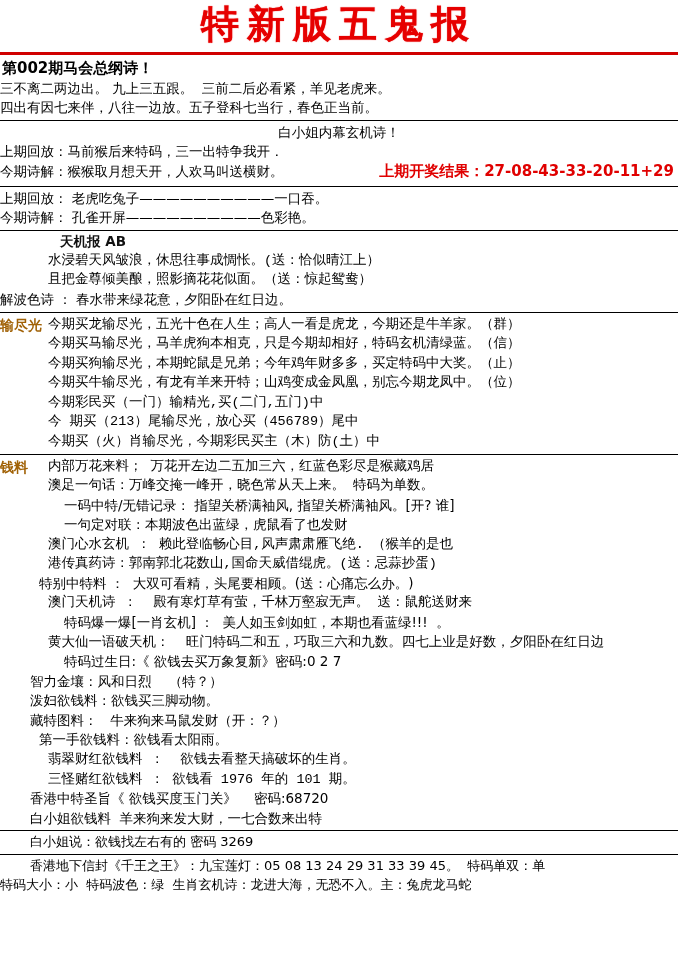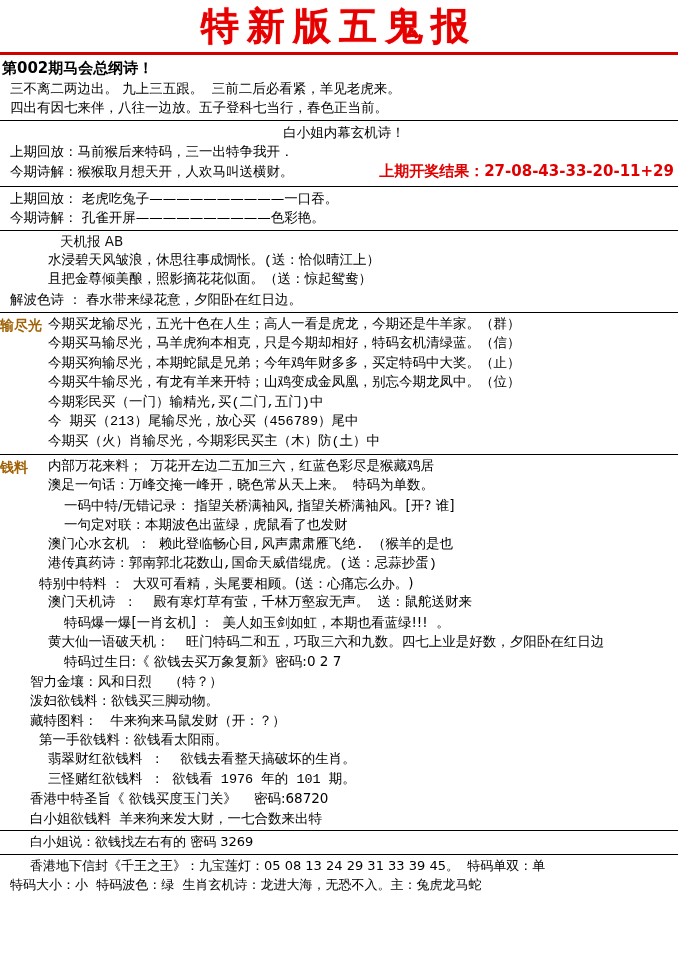--- a/index.html
+++ b/index.html
@@ -10,21 +10,21 @@
     color:#111;
   }
   .page{
     position:relative;
     width:678px;
     min-height:955px;
     overflow:hidden;
   }
   .title{
     text-align:center;
-    font-family:Liberation Serif, serif;
+    font-family:Liberation Mono, monospace;
     font-weight:bold;
     color:#e60000;
     font-size:38px;
     letter-spacing:8px;
     padding:6px 0 2px 0;
     line-height:1.1;
     text-shadow:0 0 1px #e60000;
   }
   .rule{
     height:3px;
@@ -35,21 +35,21 @@
     font-size:15px;
     font-weight:bold;
     color:#000;
     padding:1px 12px 1px 2px;
     line-height:1.25;
   }
   .row{
     font-size:13.5px;
     line-height:1.45;
     color:#000;
-    padding-left:10px;
+    padding-left:0;
     white-space:pre-wrap;
   }
   .indent1{padding-left:30px;}
   .indent2{padding-left:48px;font-family:Liberation Mono, monospace;}
   .indent3{padding-left:64px;}
   .indent4{padding-left:39px;}
   .center{ text-align:center; }
   .section-label{
     color:#a16207;
     font-weight:bold;
@@ -70,21 +70,21 @@
     position:absolute;
     right:4px;
     top:0;
     font-size:15px;
     font-weight:bold;
     color:#e00000;
     white-space:nowrap;
   }
   .tianji{
     font-size:13.5px;
-    font-weight:normal;
+    font-weight:bold;
     padding-left:60px;
   }
   .bottomline{font-size:13px;line-height:1.45;}
 </style>
 </head>
 <body>
 
 <div class="page">
 
   <div class="title">特新版五鬼报</div>

